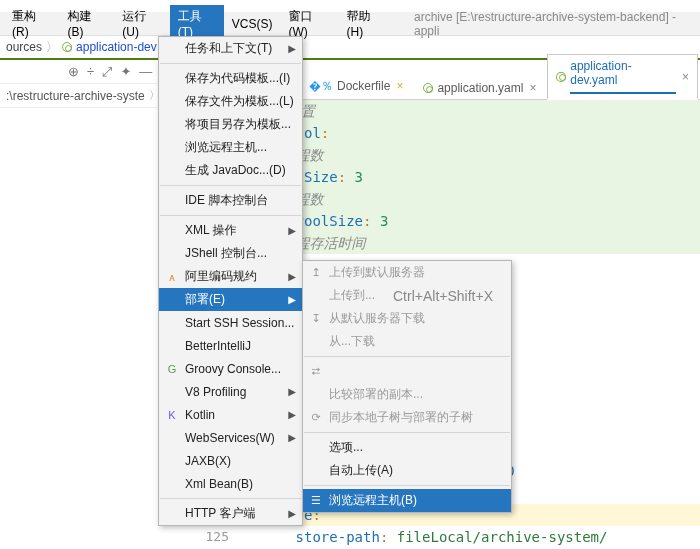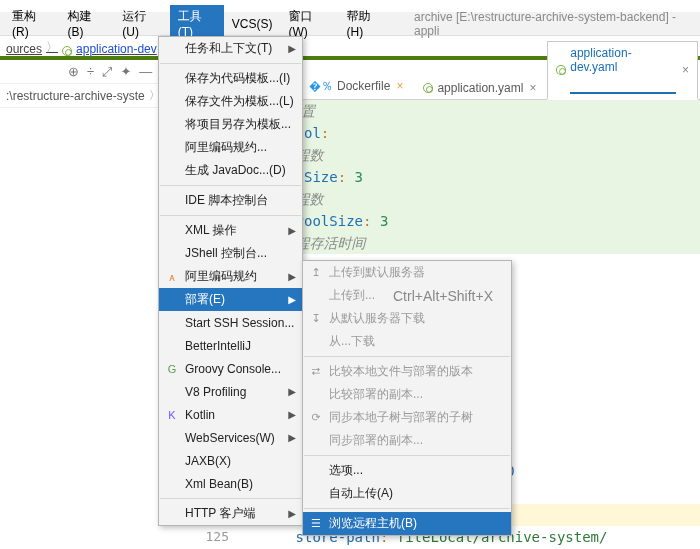--- a/index.html
+++ b/index.html
@@ -4,39 +4,39 @@
 <style>
   * { box-sizing: border-box; margin: 0; padding: 0; }
   html, body { width: 700px; height: 549px; overflow: hidden; font-family: "Microsoft YaHei", "Segoe UI", Arial, sans-serif; font-size: 12px; background: #fff; }
   .root { position: relative; width: 700px; height: 549px; background: #fff; margin-top: 12px; }
 
   .menubar { display: flex; align-items: center; height: 24px; padding: 0 4px; background: #f2f2f2; border-bottom: 1px solid #e0e0e0; }
   .menubar .mitem { padding: 3px 8px; cursor: default; }
   .menubar .mitem.active { background: #2675bf; color: #fff; }
   .menubar .title { margin-left: 20px; color: #8a8a8a; }
 
-  .breadcrumb { display: flex; align-items: flex-end; height: 24px; padding: 0 6px; background: #fff; border-bottom: 4px solid #4d7c0f; color: #444; text-decoration: underline; }
+  .breadcrumb { display: flex; align-items: center; height: 24px; padding: 0 6px; background: #fff; border-bottom: 2px solid #4d7c0f; color: #444; }
   .breadcrumb .sep { margin: 0 4px; color: #999; }
   .breadcrumb .file { color: #1d4ed8; }
   .green-circ { display:inline-block; width:10px; height:10px; border:1.5px solid #7fb347; border-radius:50%; margin-right:4px; vertical-align:-1px; position:relative;}
   .green-circ:after { content:""; position:absolute; width:5px; height:5px; border:1px solid #7fb347; border-radius:50%; left:1.5px; top:1.5px;}
 
   .toolbar-icons { height: 24px; border-bottom:1px solid #eee; display:flex; align-items:center; padding:0 8px; gap:8px; color:#777; }
   .toolbar-icons span { font-size:13px; }
 
   .path-row { height:24px; display:flex; align-items:center; padding:0 6px; color:#555; border-bottom:1px solid #eee;}
   .path-row .sep { margin:0 4px; color:#999;}
 
   .editor { position:absolute; left:190px; right:0; top:60px; bottom:0; background:#fff; }
   .tabs { display:flex; height:28px; align-items:flex-end; border-bottom:1px solid #d0d0d0; padding-left:110px; }
   .tab { display:flex; align-items:center; padding:4px 8px; border:1px solid transparent; border-bottom:none; margin-right:2px; font-size:12px;}
   .tab.inactive { color:#5a5a5a; }
   .tab.active { border-color:#c9c9c9; background:#fff; border-bottom:2px solid #fff; margin-bottom:-1px; }
   .tab .close { margin-left:6px; color:#888; }
-  .tab.active .label { color:#1a6fb5; border-bottom:2px solid #1a6fb5; padding-bottom:18px;}
+  .tab.active .label { color:#1a6fb5; border-bottom:2px solid #1a6fb5; padding-bottom:5px;}
   .tab .hl { color:#e8a33d; }
   .code { position:absolute; left:45px; top:28px; right:0; bottom:0; font-family:Consolas,monospace; font-size:14px; line-height:22px; }
   .cline { height:22px; white-space:pre; padding-left:10px; }
   .green-bg { background:#e7f5e2; }
   .comment { color:#8a8a8a; font-style:italic; }
   .key { color:#1f6fb3; }
   .colon { color:#bf7a2e; }
   .val-num { color:#2b8a55; }
   .val-str { color:#2f7a3a; }
 
@@ -149,21 +149,21 @@
   <div class="row">
         <span>保存为代码模板...(I)</span>
       </div>
   <div class="row">
         <span>保存文件为模板...(L)</span>
       </div>
   <div class="row">
         <span>将项目另存为模板...</span>
       </div>
   <div class="row">
-        <span>阿里编码规约...</span>
+        <span>浏览远程主机...</span>
       </div>
   <div class="row">
         <span>生成 JavaDoc...(D)</span>
       </div>
   <div class="sep"></div>
   <div class="row">
         <span>IDE 脚本控制台</span>
       </div>
   <div class="sep"></div>
   <div class="row">
@@ -230,31 +230,27 @@
   <div class="row dis">
         <span class="icon">↧</span>
         <span>从默认服务器下载</span>
       </div>
   <div class="row dis">
         <span>从...下载</span>
       </div>
   <div class="sep"></div>
   <div class="row dis">
         <span class="icon">⮂</span>
-        <span>比较本地文件与部署的版本</span>
       </div>
   <div class="row dis">
         <span>比较部署的副本...</span>
       </div>
   <div class="row dis">
         <span class="icon">⟳</span>
         <span>同步本地子树与部署的子树</span>
-      </div>
-  <div class="row dis">
-        <span>同步部署的副本...</span>
       </div>
   <div class="sep"></div>
   <div class="row">
         <span>选项...</span>
       </div>
   <div class="row">
         <span>自动上传(A)</span>
       </div>
   <div class="sep"></div>
   <div class="row hl">

